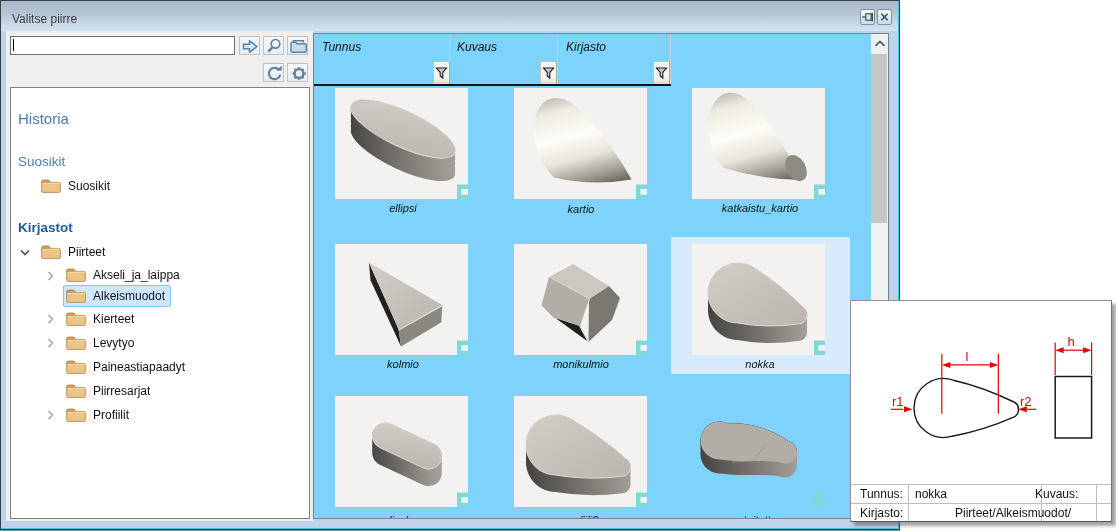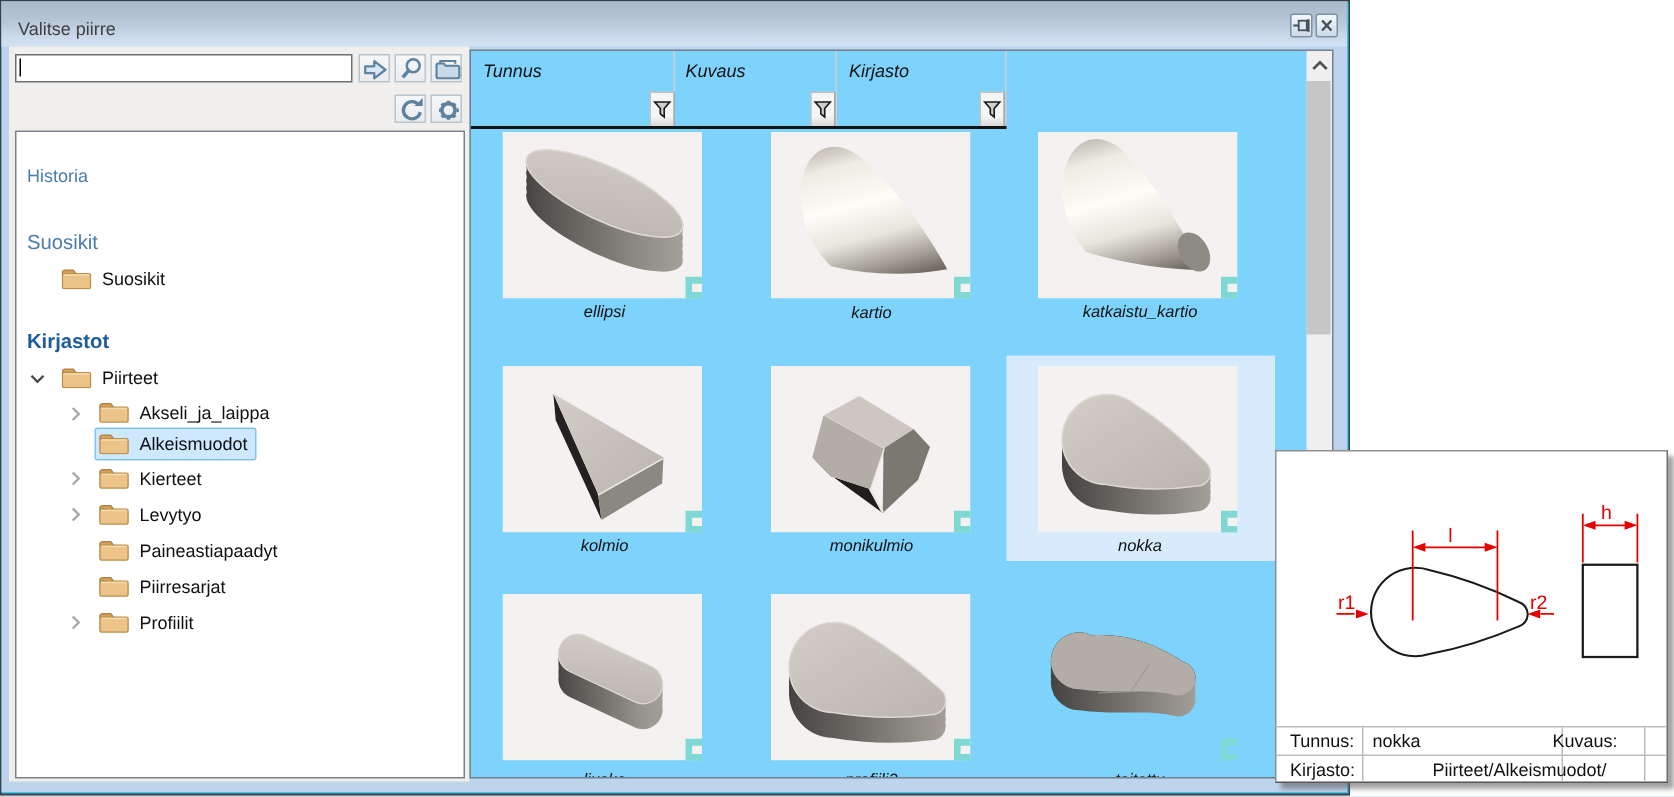--- a/index.html
+++ b/index.html
@@ -102,21 +102,21 @@
       <stop offset="0" stop-color="#bdb9b0"></stop>
         <stop offset="0.17" stop-color="#efece3"></stop>
       <stop offset="0.45" stop-color="#fdfcf6"></stop>
         <stop offset="0.68" stop-color="#e8e5dc"></stop>
       <stop offset="0.88" stop-color="#a29e95"></stop>
         <stop offset="1" stop-color="#716d65"></stop>
     </linearGradient>
   </defs>
 </svg>
 
-<div class="treetxt" style="left:18px;top:110px;color:#4a7dad;font-size:12px;">Historia</div>
+<div class="treetxt" style="left:18px;top:110px;color:#4a7dad;font-size:15px;">Historia</div>
 <div class="treetxt" style="left:18px;top:154px;color:#4a7dad;font-size:13.5px;">Suosikit</div>
 <svg class="fold" style="left:41px;top:179px;" viewBox="0 0 20 14">
     <use href="#folder"></use>
   </svg>
 <div class="treetxt" style="left:68px;top:179px;">Suosikit</div>
 <div class="treetxt" style="left:18px;top:220px;color:#1e5c9a;font-weight:bold;font-size:13.5px;">Kirjastot</div>
 
 <svg class="chev" style="left:20px;top:249px;" width="10" height="8">
     <path d="M1,1.5 l4,4 l4,-4" stroke="#4a4a4a" stroke-width="1.6" fill="none"></path>
   </svg>

